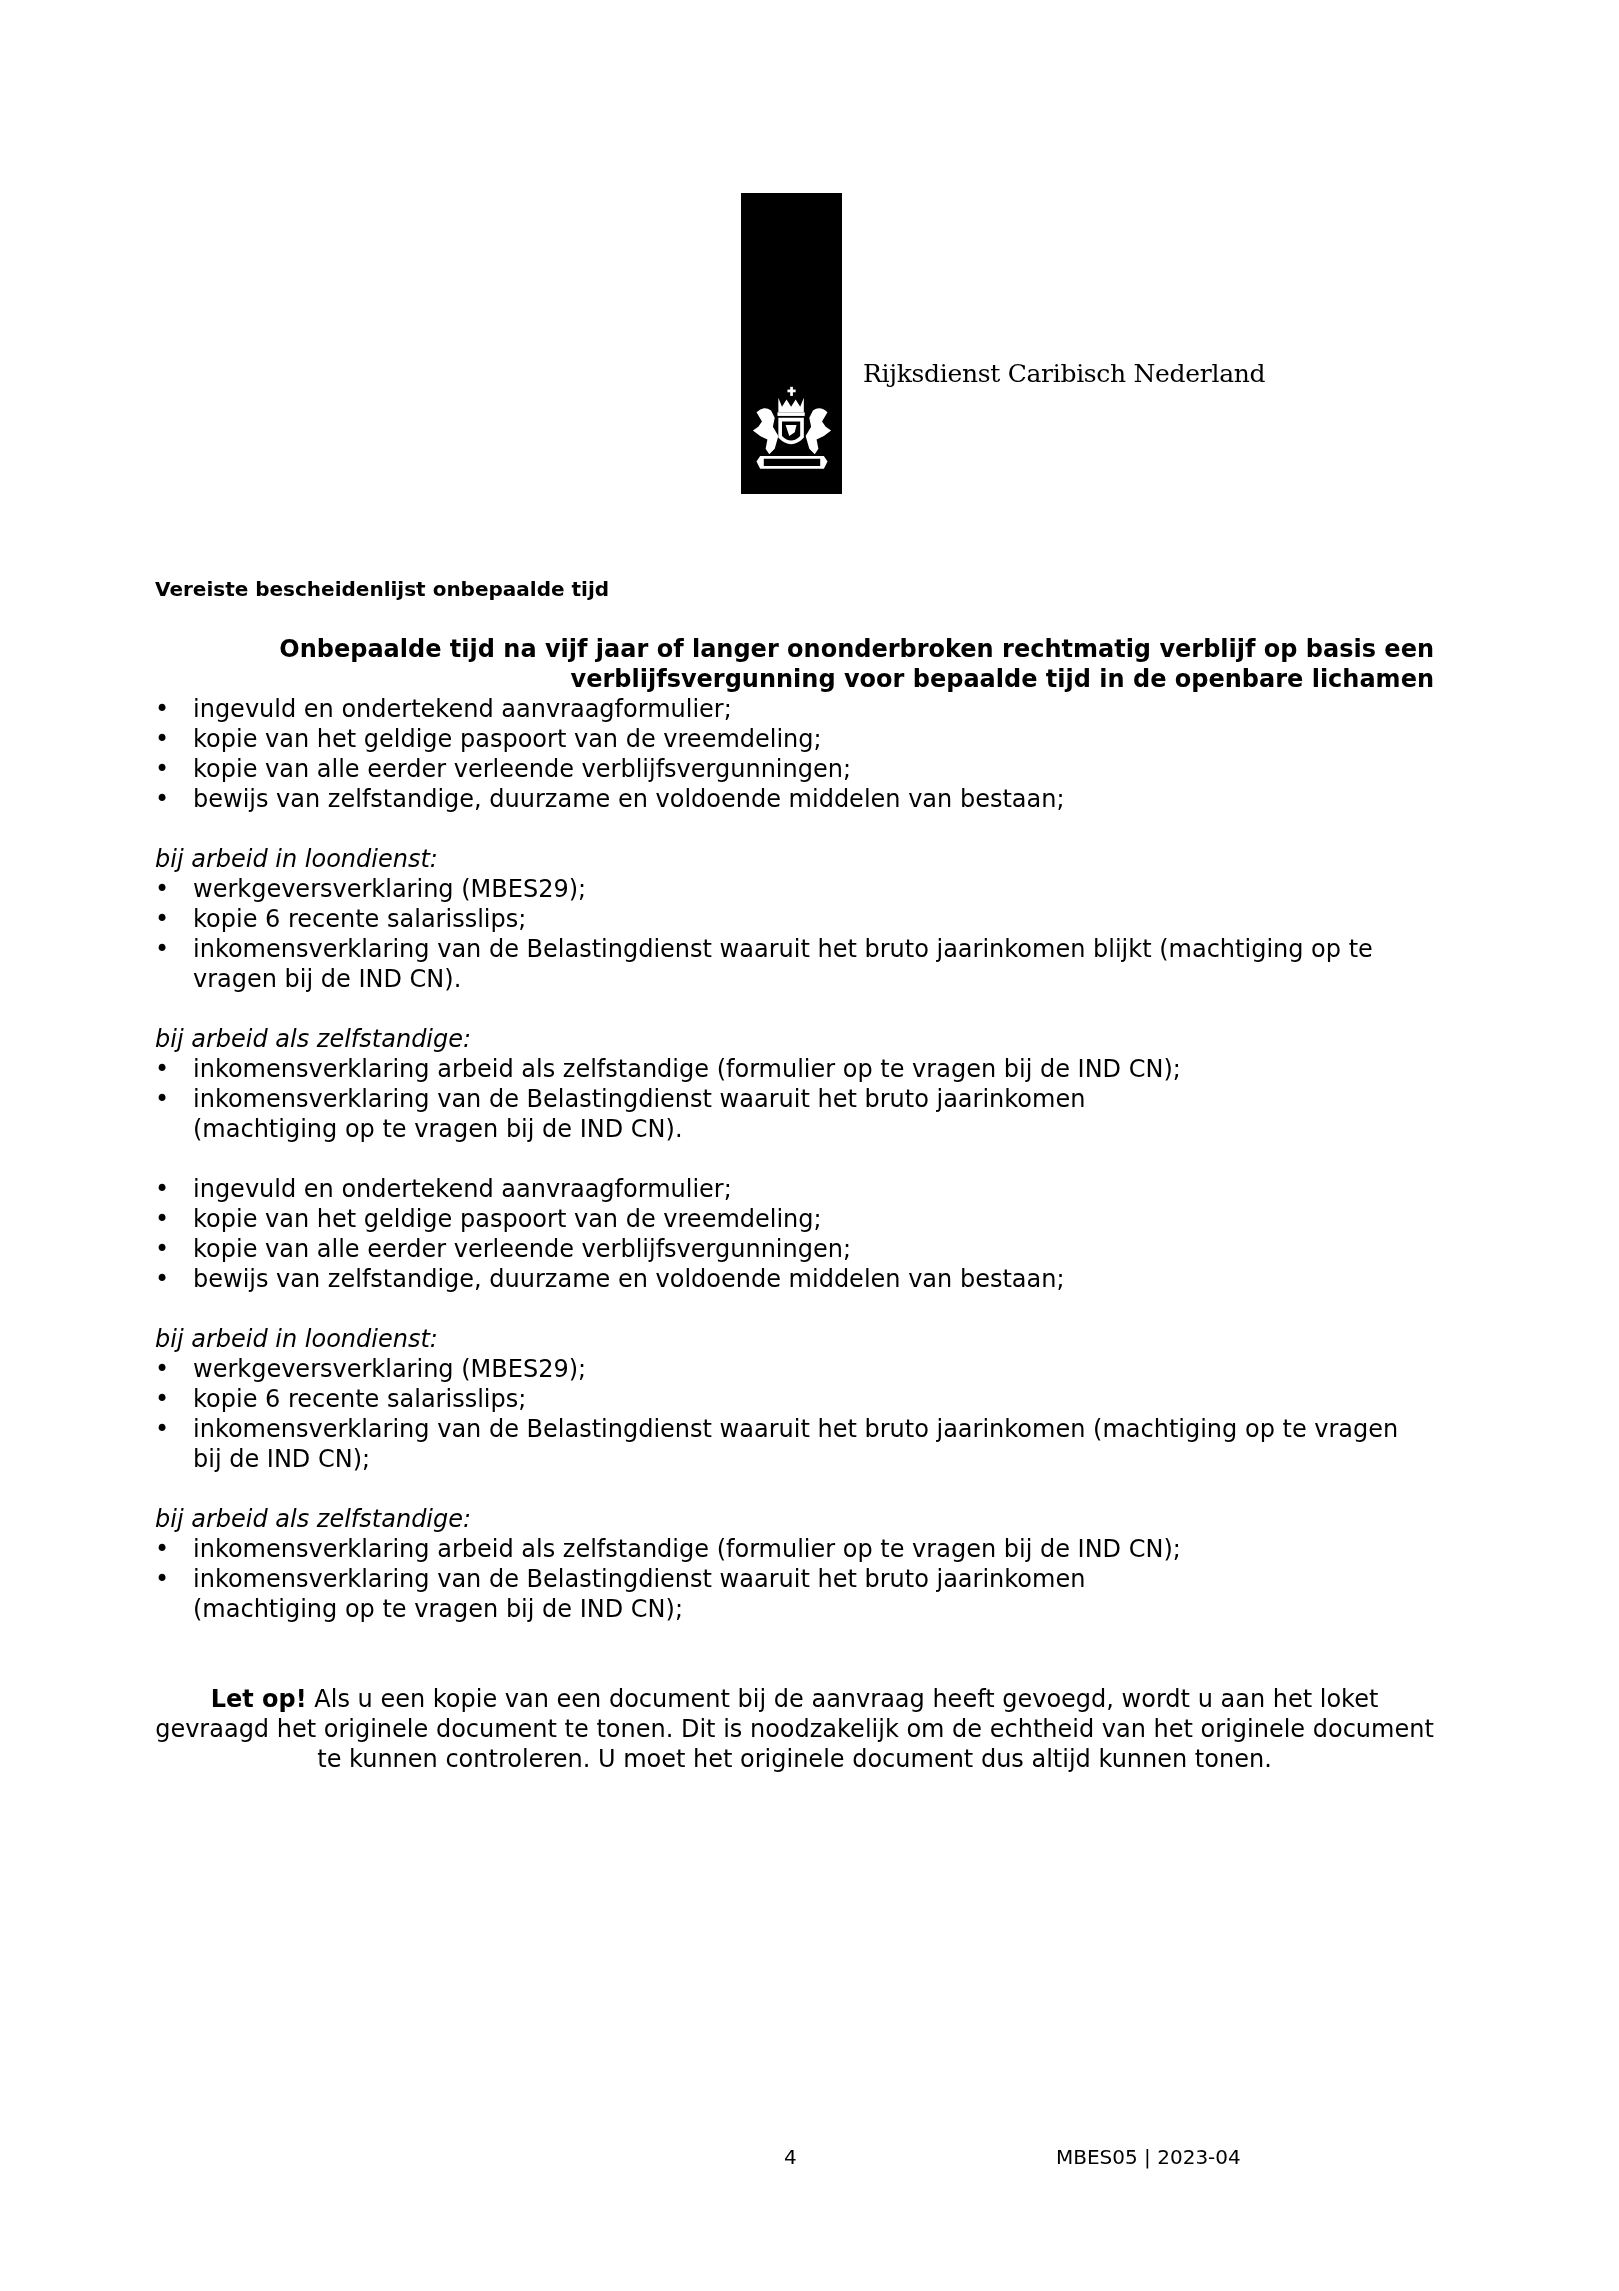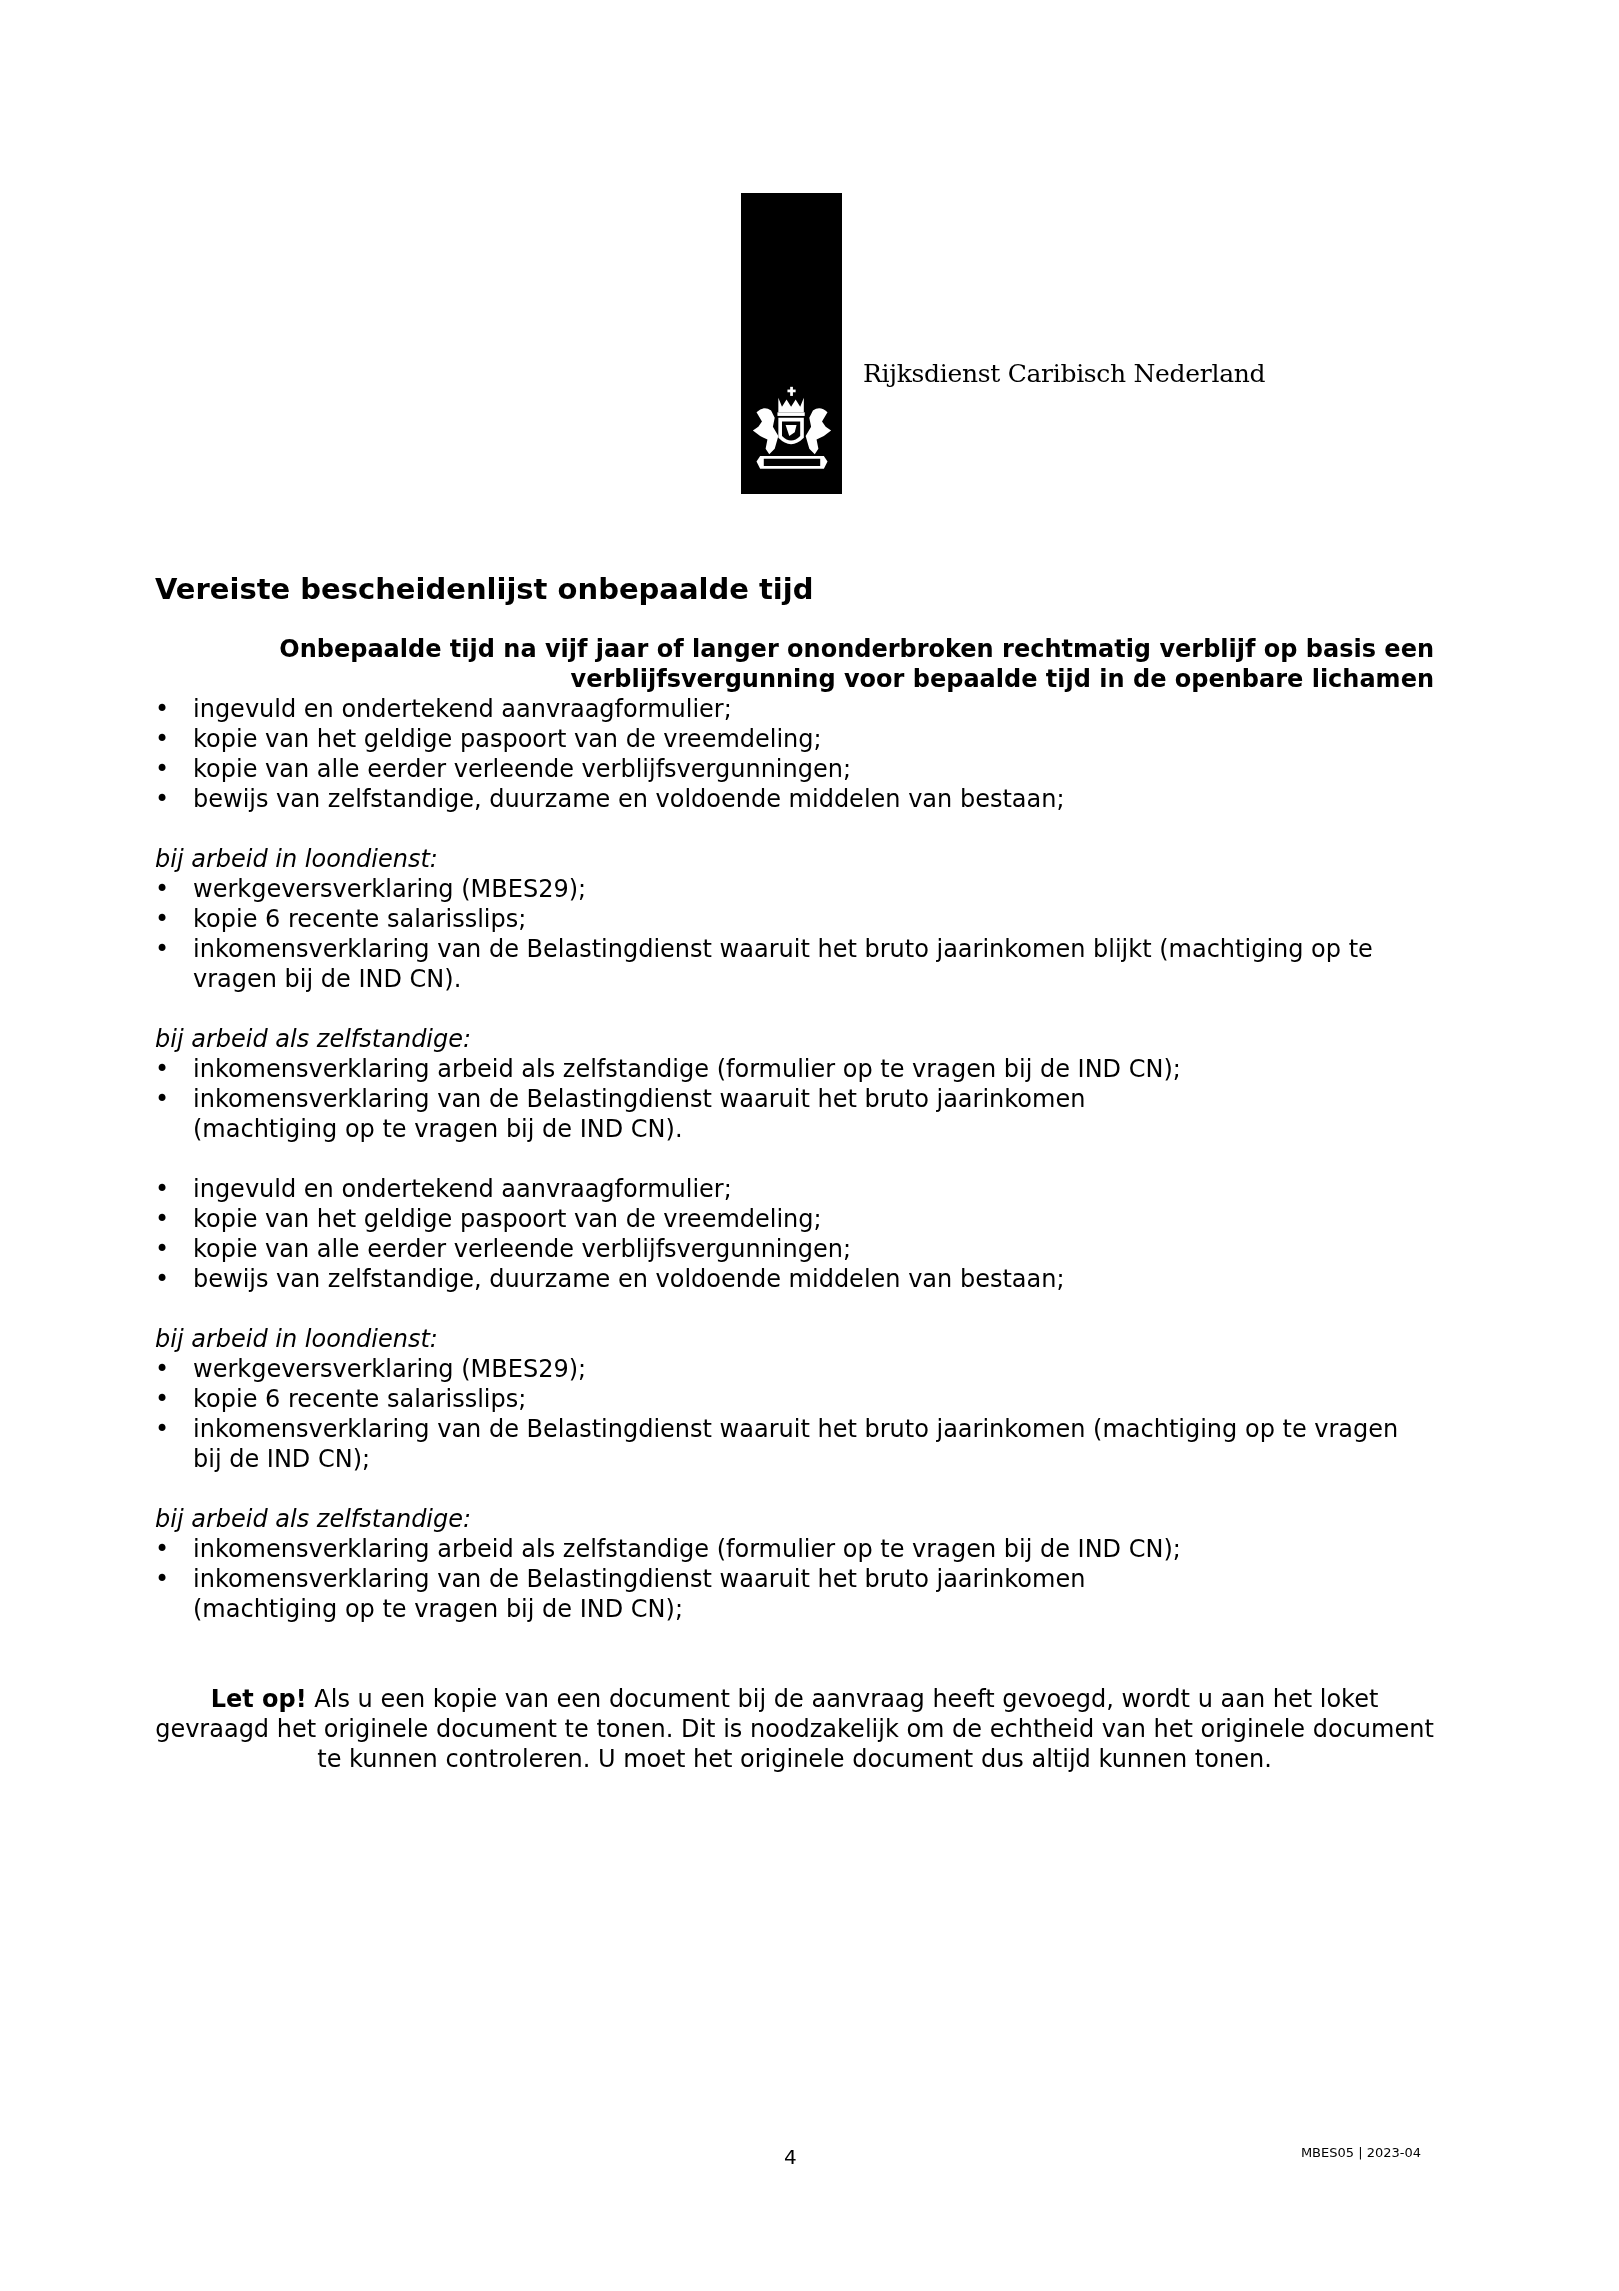--- a/index.html
+++ b/index.html
@@ -3,32 +3,32 @@
 <meta charset="utf-8">
 <style>
   html, body { margin: 0; padding: 0; background: #ffffff; }
   body { width: 1619px; height: 2292px; position: relative; overflow: hidden;
          font-family: "DejaVu Sans", sans-serif; color: #000; }
   .logo-bar { position: absolute; left: 741px; top: 193px; width: 101px; height: 301px; background: #000; }
   .crest { position: absolute; left: 5.5px; top: 192px; width: 90px; height: 91px; }
   .org-name { position: absolute; left: 863px; top: 359px; font-family: "DejaVu Serif", serif;
               font-size: 25px; letter-spacing: -0.3px; white-space: nowrap; }
   .content { position: absolute; left: 155px; top: 574px; width: 1279px; font-size: 24px; line-height: 30px; }
-  .content h1 { font-size: 29px; font-weight: bold; margin: 0 0 30px 0; line-height: 30px; }
+  .content h1 { font-size: 20px; font-weight: bold; margin: 0 0 30px 0; line-height: 30px; }
   .content h2 { font-size: 24px; font-weight: bold; margin: 0; line-height: 30px; text-align: right; }
   ul.req { list-style: none; margin: 0; padding: 0; }
   ul.req li { position: relative; padding-left: 38px; }
   ul.req li::before { content: "•"; position: absolute; left: 0; top: 0; }
   .sub { margin-top: 30px; }
   .sub .label { font-style: italic; }
   .section + .section { margin-top: 30px; }
   .notice { margin-top: 60px; text-align: center; }
   .notice b { font-weight: bold; }
   .footer-page { position: absolute; left: 784px; top: 2145px; font-size: 20px; }
-  .footer-code { position: absolute; left: 1056px; top: 2145px; width: 365px; text-align: right; font-size: 13px; }
+  .footer-code { position: absolute; left: 1056px; top: 2145px; width: 365px; text-align: left; font-size: 20px; }
 </style>
 </head>
 <body>
 
 <div class="logo-bar">
   <svg class="crest" viewBox="0 0 98 100">
     <g fill="#fff">
       <rect x="47" y="2" width="3" height="10"></rect>
       <rect x="44" y="5" width="9" height="3"></rect>
       <path d="M34 14 L38 24 L43 16 L48 24 L53 16 L58 24 L62 14 L62 30 L34 30 Z"></path>

